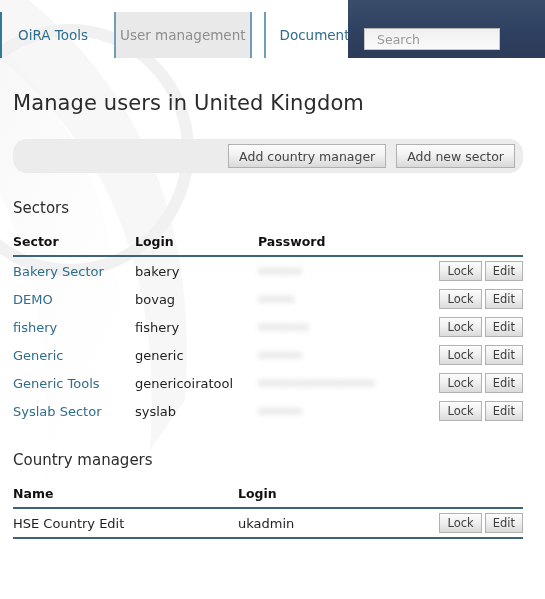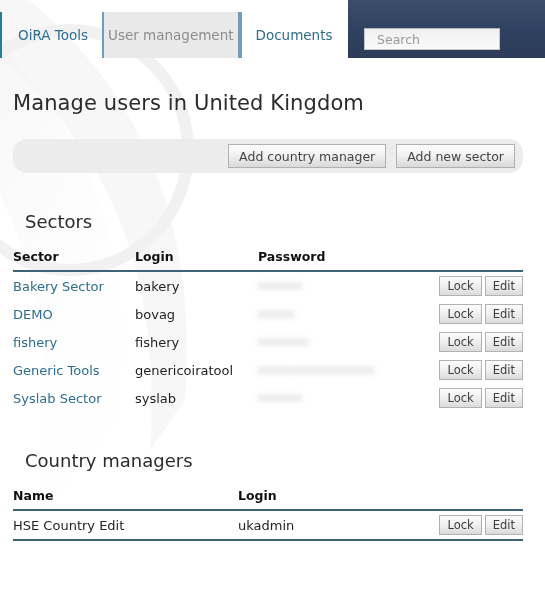--- a/index.html
+++ b/index.html
@@ -33,20 +33,21 @@
     width: 545px;
     height: 58px;
     z-index: 2;
   }
   #nav-tabs {
     position: absolute;
     left: 0; top: 0;
     height: 58px;
     display: flex;
     align-items: stretch;
+    gap: 12px;
   }
   .tab {
     display: flex;
     align-items: center;
     justify-content: center;
     height: 46px;
     margin-top: 12px;
     padding: 0 14px;
     font-size: 13.5px;
     color: #2e6d8e;
@@ -130,23 +131,23 @@
     background: linear-gradient(180deg, #fdfdfd 0%, #f2f2f2 45%, #d9d9d9 100%);
     font-family: "DejaVu Sans", "Liberation Sans", sans-serif;
     font-size: 12.5px;
     color: #444;
     cursor: pointer;
     white-space: nowrap;
   }
 
   
   .section-heading {
-    margin: 12px;
+    margin: 0;
     padding: 26px 0 0 13px;
-    font-size: 18px;
+    font-size: 15px;
     font-weight: normal;
     color: #2b2b2b;
   }
 
   
   .data-table {
     margin: 17px 0 0 13px;
     width: 510px;
     border-collapse: collapse;
     table-layout: fixed;
@@ -271,20 +272,26 @@
           <td><span class="pw-blur">•••••</span></td>
           <td class="actions-cell"><button class="row-button">Lock</button><button class="row-button">Edit</button></td>
         </tr>
         <tr>
           <td class="link-cell"><a href="#">fishery</a></td>
           <td>fishery</td>
           <td><span class="pw-blur">•••••••</span></td>
           <td class="actions-cell"><button class="row-button">Lock</button><button class="row-button">Edit</button></td>
         </tr>
         <tr>
+          <td class="link-cell"><a href="#">Generic</a></td>
+          <td>generic</td>
+          <td><span class="pw-blur">••••••</span></td>
+          <td class="actions-cell"><button class="row-button">Lock</button><button class="row-button">Edit</button></td>
+        </tr>
+        <tr>
           <td class="link-cell"><a href="#">Generic Tools</a></td>
           <td>genericoiratool</td>
           <td><span class="pw-blur">••••••••••••••••</span></td>
           <td class="actions-cell"><button class="row-button">Lock</button><button class="row-button">Edit</button></td>
         </tr>
         <tr>
           <td class="link-cell"><a href="#">Syslab Sector</a></td>
           <td>syslab</td>
           <td><span class="pw-blur">••••••</span></td>
           <td class="actions-cell"><button class="row-button">Lock</button><button class="row-button">Edit</button></td>

